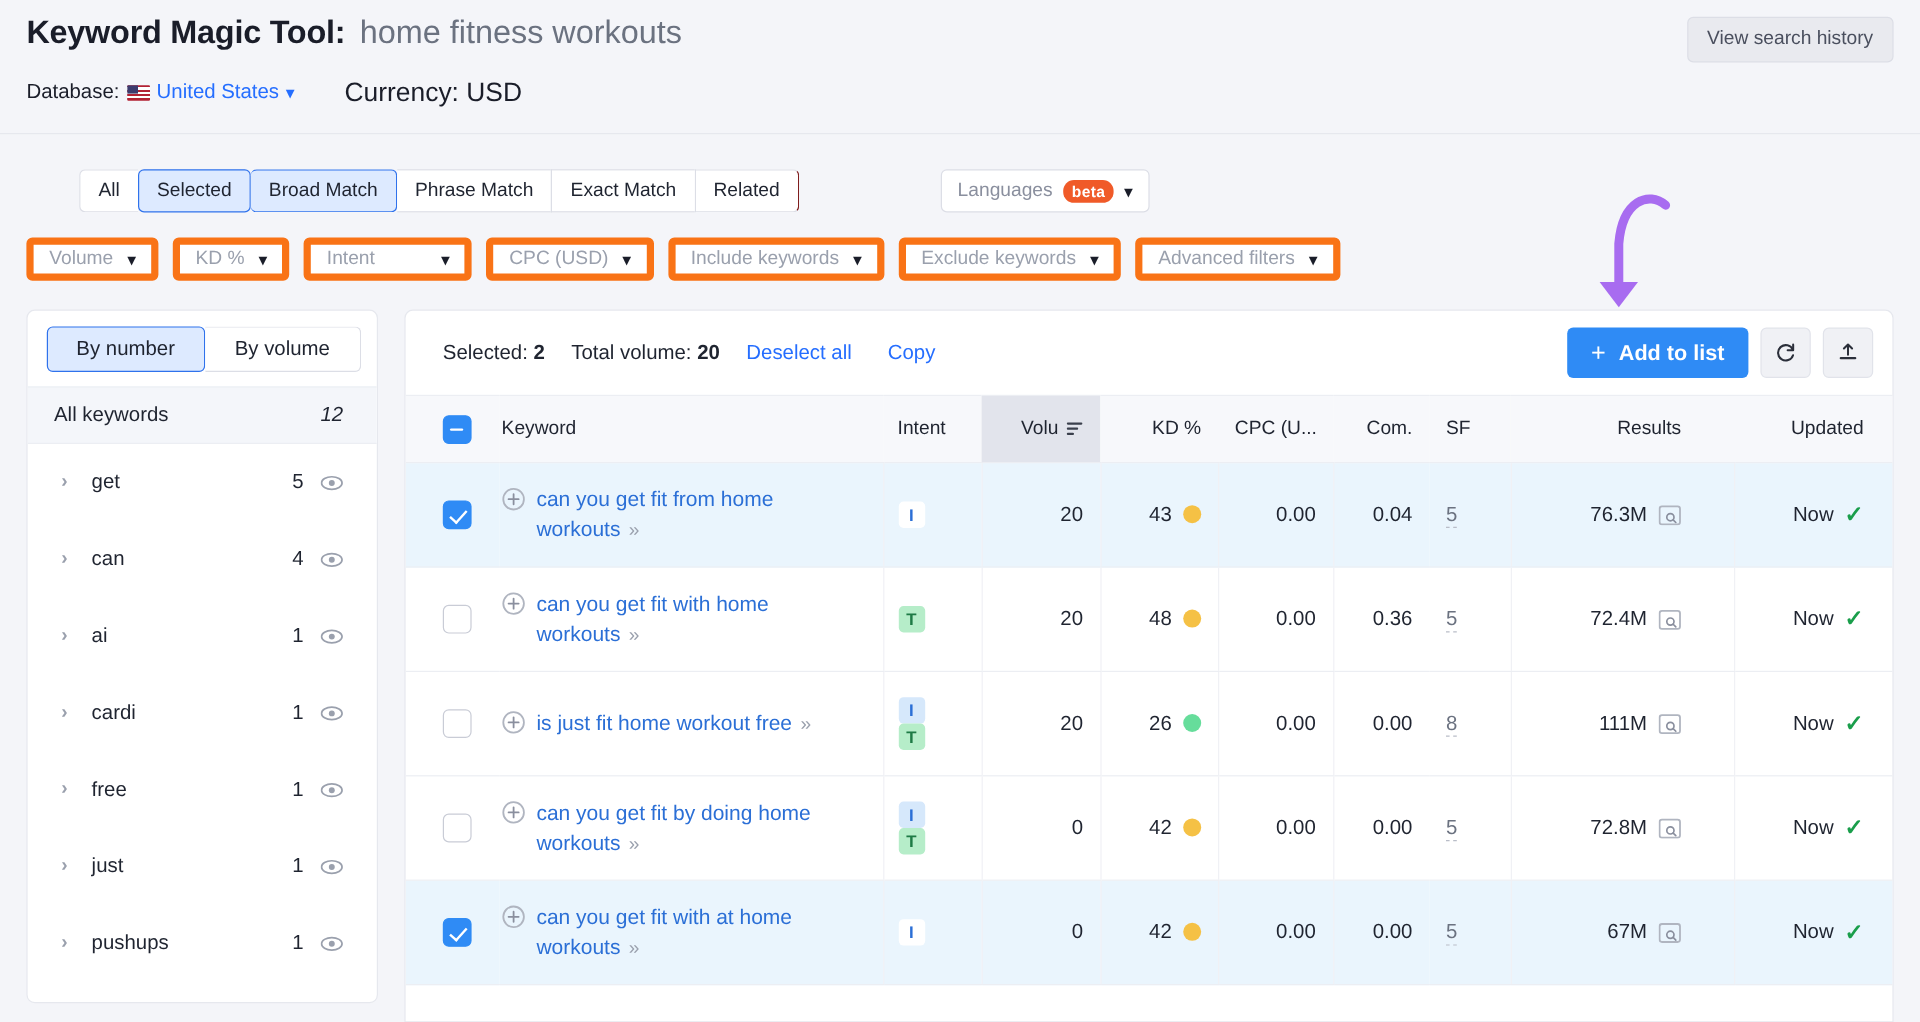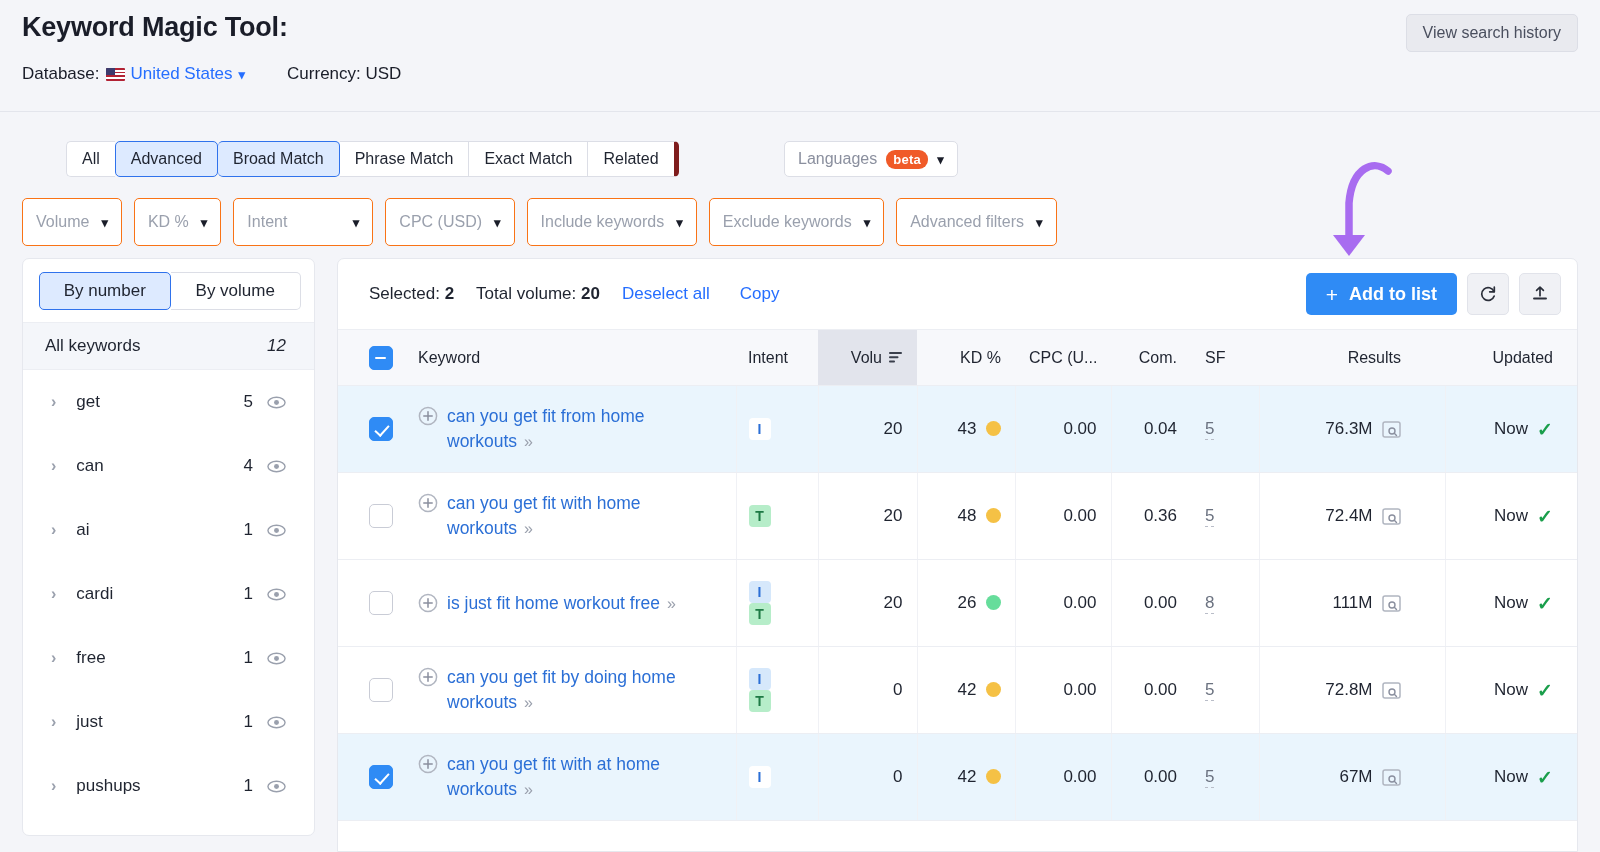--- a/index.html
+++ b/index.html
@@ -22,54 +22,54 @@
   .meta-row { position: absolute; left: 22px; top: 64px; display: flex; align-items: center; gap: 42px; }
   .meta-db { display: flex; align-items: center; gap: 6px; font-size: 17px; color: #1a1d29; }
   .flag {
     display: inline-block; width: 19px; height: 13px; border-radius: 1px;
     background: linear-gradient(to bottom,#b22234 0 14%,#fff 14% 28%,#b22234 28% 42%,#fff 42% 57%,#b22234 57% 71%,#fff 71% 85%,#b22234 85% 100%);
     position: relative; overflow: hidden; vertical-align: middle;
   }
   .flag::before { content: ""; position: absolute; left: 0; top: 0; width: 9px; height: 7px; background: #3c3b6e; }
   .db-link { color: #256eff; cursor: pointer; }
   .caret { font-size: 13px; color: #256eff; font-weight: bold; }
-  .meta-cur { font-size: 17px; color: #1a1d29; }
+  .meta-cur { font-size: 22px; color: #1a1d29; }
   .view-history {
     position: absolute; right: 22px; top: 14px;
     padding: 9px 16px; font-size: 16px; color: #4a4f5e;
     background: #e9eaef; border: 1px solid #dcdee6; border-radius: 5px; cursor: pointer;
   }
 
   
   .filters { position: absolute; left: 0; top: 112px; width: 1600px; height: 138px; background: #f4f5f9; }
   .match-group { position: absolute; left: 22px; top: 29px; display: flex; }
   .mbtn {
     height: 36px; padding: 0 15px; display: flex; align-items: center; justify-content: center;
     font-size: 16px; color: #1f2430; background: #fff;
     border: 1px solid #dcdee6; border-right: none; cursor: pointer; white-space: nowrap;
   }
   .mbtn:first-child { border-radius: 5px 0 0 5px; margin-left: 44px; }
-  .mbtn:last-child { border-right: 5px solid #7f1d1d; border-radius: 0 5px 5px 0; }
+  .mbtn:last-child { border-right: 1px solid #7f1d1d; border-radius: 0 5px 5px 0; }
   .mbtn.active { background: #ddeaff; border: 1px solid #2f72ec; border-radius: 5px; z-index: 2; }
   .mbtn.active + .mbtn { border-left: none; }
   .lang-btn {
     position: absolute; left: 784px; top: 29px; height: 36px; padding: 0 13px;
     display: flex; align-items: center; gap: 9px; font-size: 16px; color: #8a8f9e;
     background: #fff; border: 1px solid #dcdee6; border-radius: 5px; cursor: pointer;
   }
   .beta {
     background: #f05a28; color: #fff; font-size: 13px; font-weight: bold;
     padding: 2px 7px; border-radius: 9px; letter-spacing: .3px;
   }
   .cv { font-size: 13px; color: #1a1d29; font-weight: bold; }
   .filter-row { position: absolute; left: 22px; top: 86px; display: flex; gap: 12px; }
   .fbtn {
-    height: 48px; padding: 0 13px; display: flex; align-items: center; gap: 12px;
+    height: 36px; padding: 0 13px; display: flex; align-items: center; gap: 12px;
     font-size: 16px; color: #9aa0ad; background: #fff;
-    border: 1px solid #f97316; border-radius: 5px; cursor: pointer; white-space: nowrap;
+    border: 6px solid #f97316; border-radius: 5px; cursor: pointer; white-space: nowrap;
   }
   .fbtn .cv { color: #1a1d29; }
 
   
   .sidebar {
     position: absolute; left: 22px; top: 258px; width: 293px; height: 578px;
     background: #fff; border: 1px solid #e6e8ee; border-radius: 7px; overflow: hidden;
   }
   .seg-wrap { padding: 13px 12px 12px 16px; }
   .seg { display: flex; width: 262px; text-align: right; }
@@ -184,37 +184,38 @@
   .arrow { position: absolute; left: 1312px; top: 155px; width: 110px; height: 110px; pointer-events: none; }
 </style>
 </head>
 <body>
 
 <div class="page">
 
   <div class="header">
     <div class="title-row">
       <span class="title-main">Keyword Magic Tool:</span>
+      <span class="title-query">home fitness workouts</span>
     </div>
     <div class="meta-row">
       <div class="meta-db">
         <span>Database:</span>
         <span class="flag"></span>
         <span class="db-link">United States</span>
         <span class="caret">▾</span>
       </div>
       <div class="meta-cur">Currency: USD</div>
     </div>
     <div class="view-history">View search history</div>
   </div>
 
   <div class="filters">
     <div class="match-group">
       <div class="mbtn">All</div>
-      <div class="mbtn active">Advanced</div>
+      <div class="mbtn active">Selected</div>
       <div class="mbtn active">Broad Match</div>
       <div class="mbtn">Phrase Match</div>
       <div class="mbtn">Exact Match</div>
       <div class="mbtn">Related</div>
     </div>
     <div class="lang-btn">
       <span>Languages</span>
       <span class="beta">beta</span>
       <span class="cv">▾</span>
     </div>

